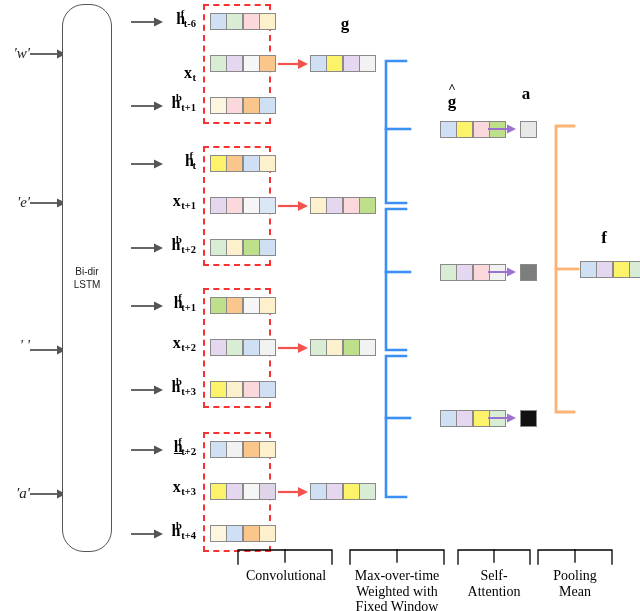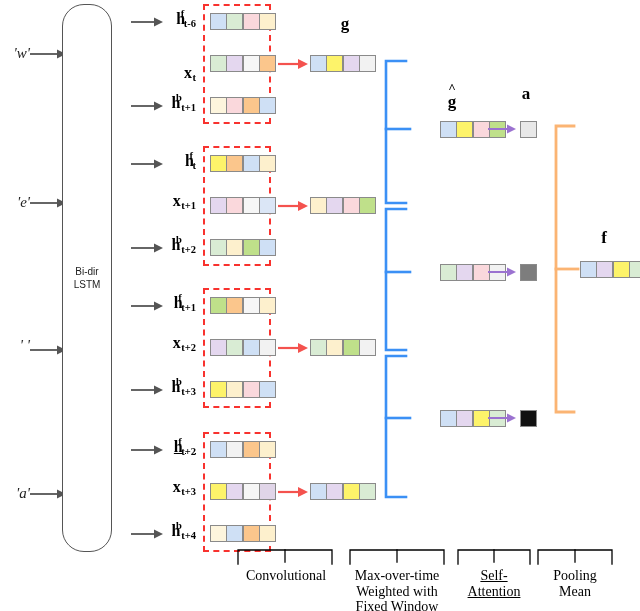--- a/index.html
+++ b/index.html
@@ -372,21 +372,21 @@
 
 <div id="captions-layer">
     <div class="abs cap" style="left: 238px; top: 568px; width: 96px;">
       <div>Convolutional</div>
     </div>
     <div class="abs cap" style="left: 350px; top: 568px; width: 94px;">
       <div>Max-over-time</div>
       <div>Weighted with</div>
       <div>Fixed Window</div>
     </div>
-    <div class="abs cap" style="left: 458px; top: 568px; width: 72px; text-decoration: underline;">
+    <div class="abs cap" style="left: 458px; top: 568px; width: 72px;">
       <div>Self-</div>
       <div>Attention</div>
     </div>
     <div class="abs cap" style="left: 538px; top: 568px; width: 74px;">
       <div>Pooling</div>
       <div>Mean</div>
     </div>
   </div>
 
 </body></html>

